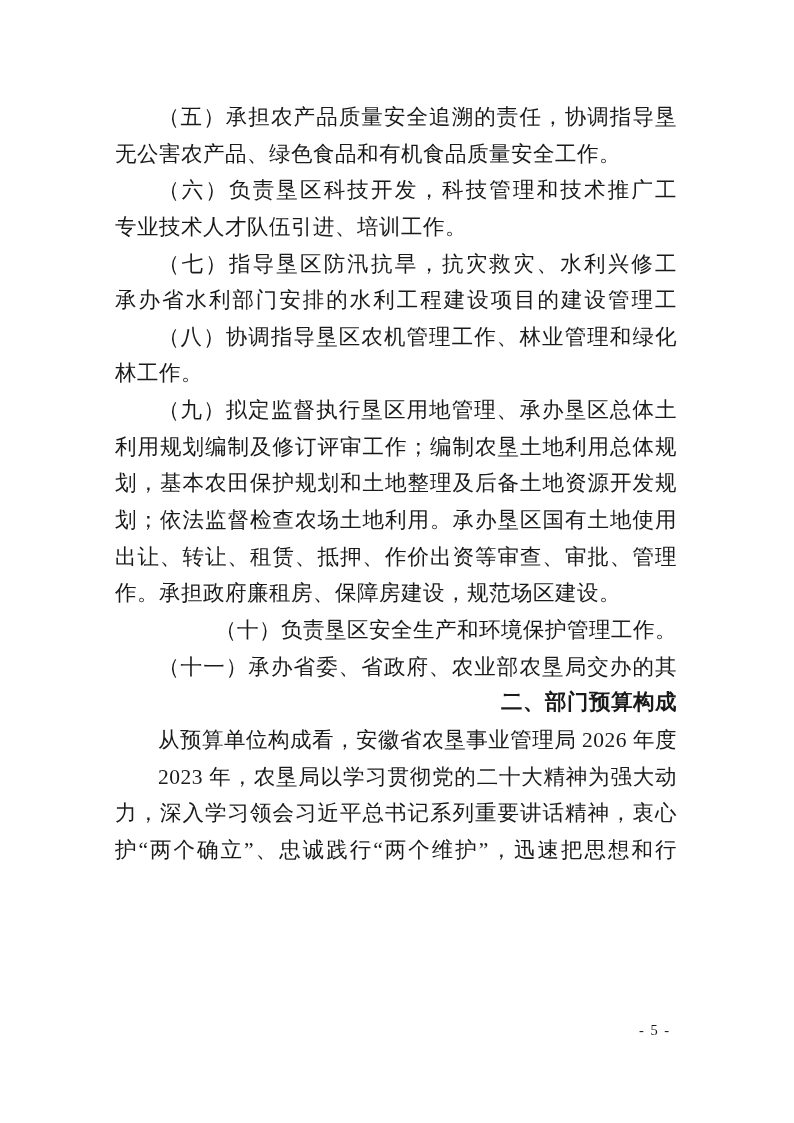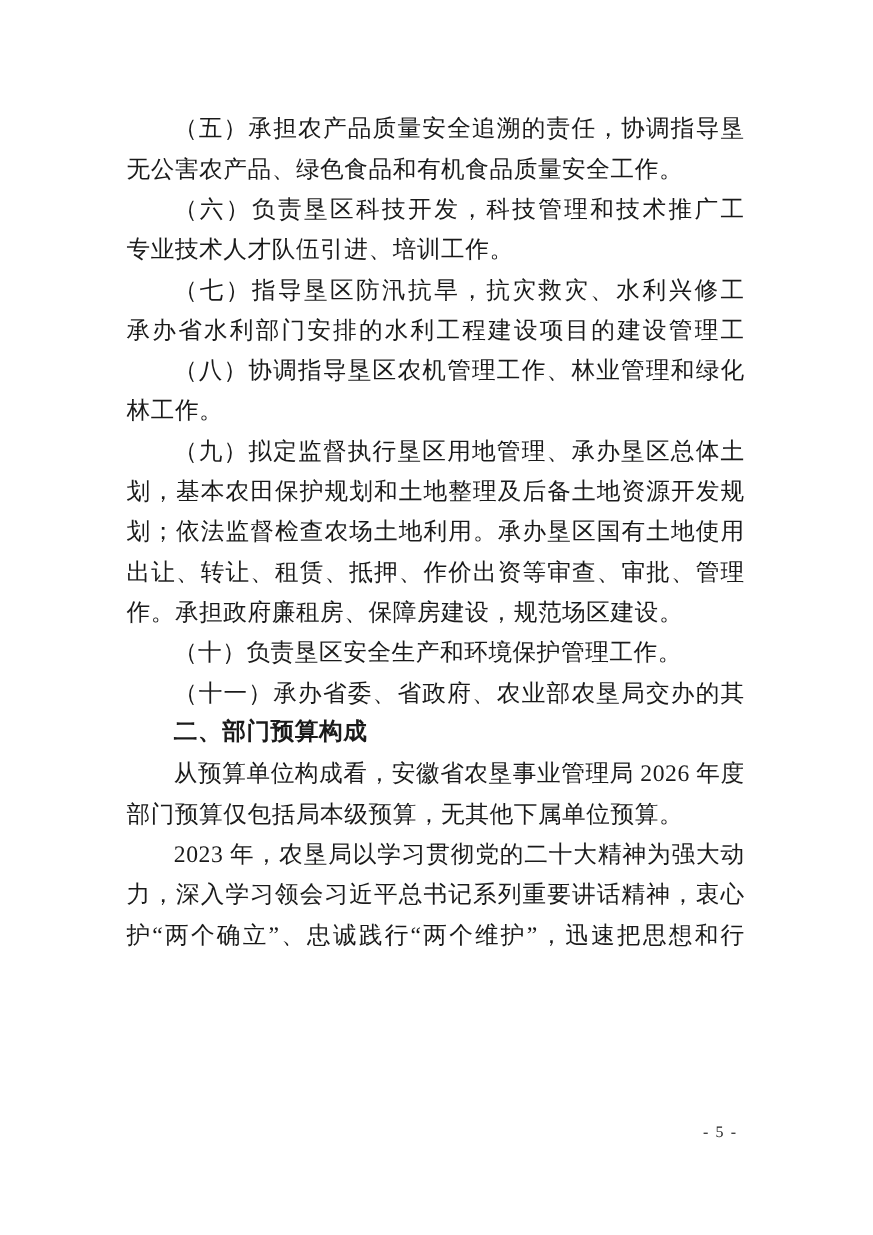--- a/index.html
+++ b/index.html
@@ -25,20 +25,21 @@
   .line {
     height: 36.65px;
     line-height: 36.65px;
     font-size: 21.5px;
     overflow: hidden;
     text-align: left;
     letter-spacing: 0.5px;
   }
   .line.indent {
     text-indent: 43px;
+    text-align: right;
   }
   .line.justify {
     text-align: justify;
     text-align-last: justify;
     text-justify: inter-character;
   }
   .line.heading {
     font-weight: bold;
     font-family: Liberation Mono, monospace;
     letter-spacing: 0.5px;
@@ -60,27 +61,27 @@
   <div class="content">
       <div class="line indent justify">（五）承担农产品质量安全追溯的责任，协调指导垦区</div>
       <div class="line">无公害农产品、绿色食品和有机食品质量安全工作。</div>
       <div class="line indent justify">（六）负责垦区科技开发，科技管理和技术推广工作，</div>
       <div class="line">专业技术人才队伍引进、培训工作。</div>
       <div class="line indent justify">（七）指导垦区防汛抗旱，抗灾救灾、水利兴修工作；</div>
       <div class="line justify">承办省水利部门安排的水利工程建设项目的建设管理工作。</div>
       <div class="line indent justify">（八）协调指导垦区农机管理工作、林业管理和绿化造</div>
       <div class="line">林工作。</div>
       <div class="line indent justify">（九）拟定监督执行垦区用地管理、承办垦区总体土地</div>
+      <div class="line justify">利用规划编制及修订评审工作；编制农垦土地利用总体规</div>
       <div class="line justify">划，基本农田保护规划和土地整理及后备土地资源开发规</div>
       <div class="line justify">划；依法监督检查农场土地利用。承办垦区国有土地使用权</div>
       <div class="line justify">出让、转让、租赁、抵押、作价出资等审查、审批、管理工</div>
       <div class="line">作。承担政府廉租房、保障房建设，规范场区建设。</div>
       <div class="line indent">（十）负责垦区安全生产和环境保护管理工作。</div>
       <div class="line indent justify">（十一）承办省委、省政府、农业部农垦局交办的其他</div>
       <div class="line indent heading">二、部门预算构成</div>
       <div class="line indent justify">从预算单位构成看，安徽省农垦事业管理局 2026 年度</div>
-      <div class="line">部门预算仅包括局本级预算，无其他下属单位预算。</div>
       <div class="line indent justify">2023 年，农垦局以学习贯彻党的二十大精神为强大动</div>
       <div class="line justify">力，深入学习领会习近平总书记系列重要讲话精神，衷心拥</div>
       <div class="line justify">护“两个确立”、忠诚践行“两个维护”，迅速把思想和行</div>
     </div>
   <div class="page-number">- 5 -</div>
 </div>
 
 </body></html>

